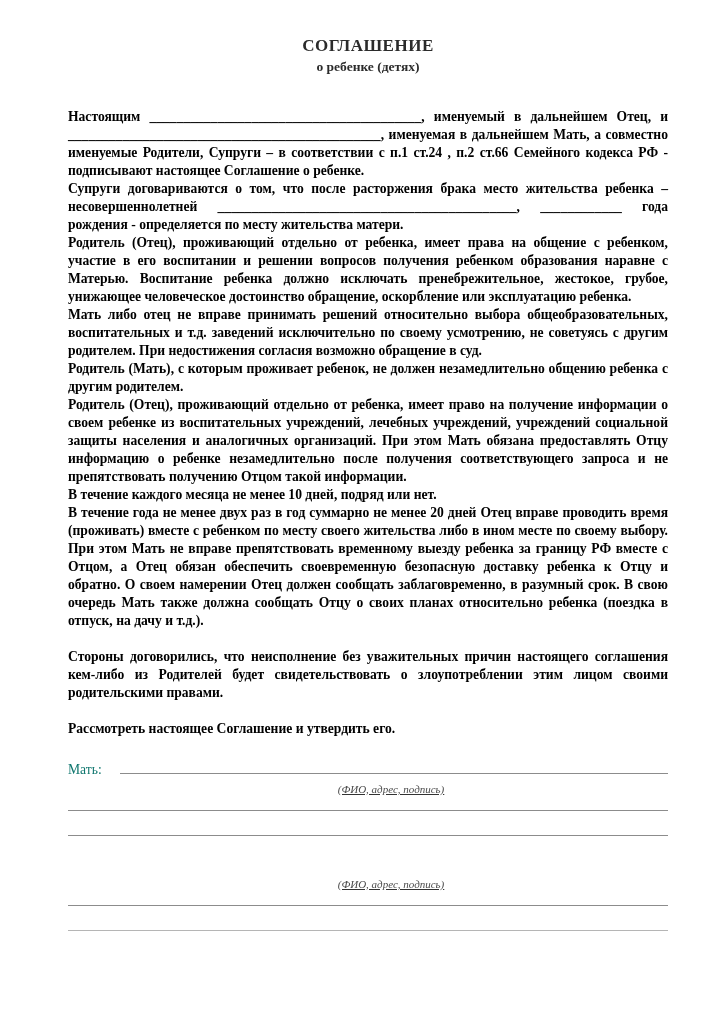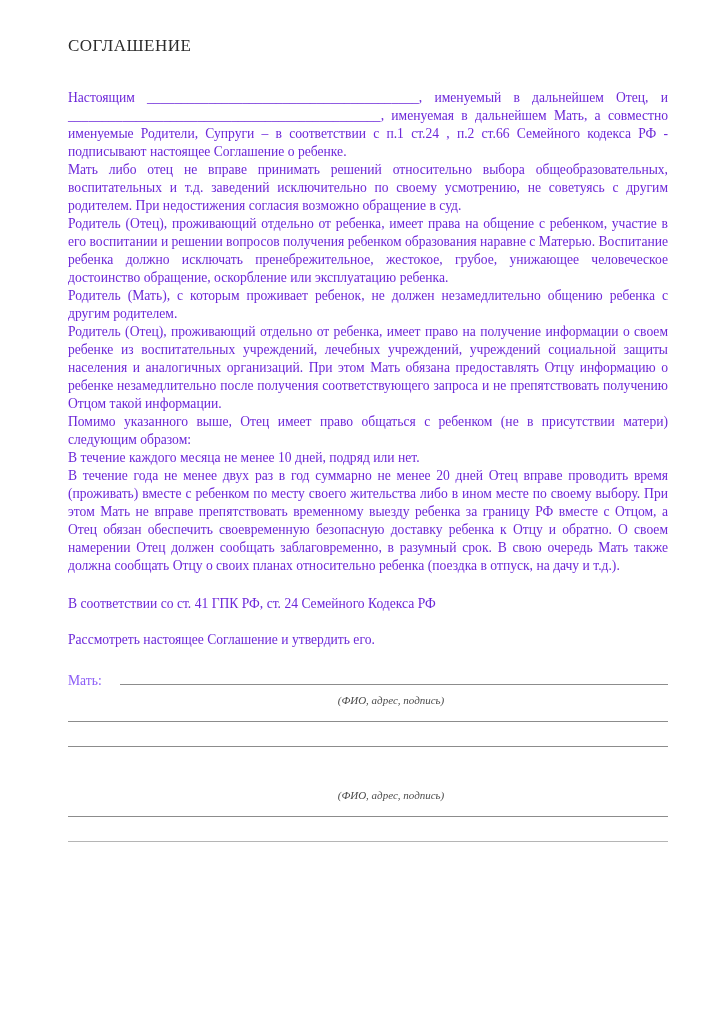--- a/index.html
+++ b/index.html
@@ -12,43 +12,44 @@
     color: #333333;
     overflow: hidden;
   }
   .page {
     width: 724px;
     height: 1024px;
     padding: 30px 56px 20px 68px;
     background: #ffffff;
   }
   .doc-title {
-    text-align: left;
+    text-align: center;
     font-size: 17px;
-    font-weight: normal;
+    font-weight: bold;
     letter-spacing: 0.5px;
     color: #2b2b2b;
     margin-top: 6px;
   }
   .doc-subtitle {
     text-align: center;
     font-size: 13.5px;
     font-weight: bold;
     color: #2b2b2b;
     margin-top: 3px;
   }
   .body-text {
     margin-top: 33px;
   }
   .body-text p, p.clause, p.lawref, p.req-text {
     font-size: 13.6px;
     line-height: 18px;
     text-align: justify;
-    color: #6d28d9;
+    color: #000000;
     word-break: break-word;
+    font-weight: bold;
   }
   p.clause { margin-top: 18px; }
   p.lawref { margin-top: 20px; text-align: left; }
   p.req-head {
     margin-top: 16px;
     font-size: 14px;
     line-height: 18px;
     font-weight: bold;
     color: #2b2b2b;
   }
@@ -57,65 +58,67 @@
   .sig-block.father { margin-top: 38px; }
   .sig-row {
     display: flex;
     align-items: baseline;
     font-size: 13.6px;
     line-height: 17px;
   }
   .sig-label {
     white-space: nowrap;
     margin-right: 18px;
-    color: #8b5cf6;
+    color: #0f766e;
   }
   .sig-line {
     flex: 1;
     border-bottom: 1px solid #8c8c8c;
     height: 14px;
   }
   .sig-caption-row {
     padding-left: 46px;
     text-align: center;
     margin-top: 1px;
+    text-decoration: underline;
   }
   .sig-caption {
     font-size: 11px;
     font-style: italic;
     color: #4a4a4a;
   }
   .rule {
     border-bottom: 1px solid #8c8c8c;
     height: 0;
   }
   .rule.r1 { margin-top: 13px; }
   .rule.r2 { margin-top: 24px; }
   .rule.light { border-bottom-color: #b5b5b5; }
 </style>
 </head>
 <body>
 
 <div class="page">
 
   <div class="doc-title">СОГЛАШЕНИЕ</div>
+  <div class="doc-subtitle">о ребенке (детях)</div>
 
   <div class="body-text">
     <p>Настоящим ________________________________________, именуемый в дальнейшем Отец, и ______________________________________________, именуемая в дальнейшем Мать, а совместно именуемые Родители, Супруги – в соответствии с п.1 ст.24 , п.2 ст.66 Семейного кодекса РФ - подписывают настоящее Соглашение о ребенке.</p>
+    <p>Супруги договариваются о том, что после расторжения брака место жительства ребенка – несовершеннолетней ____________________________________________, ____________ года рождения - определяется по месту жительства матери.</p>
+    <p>Родитель (Отец), проживающий отдельно от ребенка, имеет права на общение с ребенком, участие в его воспитании и решении вопросов получения ребенком образования наравне с Матерью. Воспитание ребенка должно исключать пренебрежительное, жестокое, грубое, унижающее человеческое достоинство обращение, оскорбление или эксплуатацию ребенка.</p>
     <p>Мать либо отец не вправе принимать решений относительно выбора общеобразовательных, воспитательных и т.д. заведений исключительно по своему усмотрению, не советуясь с другим родителем. При недостижения согласия возможно обращение в суд.</p>
-    <p>Родитель (Отец), проживающий отдельно от ребенка, имеет права на общение с ребенком, участие в его воспитании и решении вопросов получения ребенком образования наравне с Матерью. Воспитание ребенка должно исключать пренебрежительное, жестокое, грубое, унижающее человеческое достоинство обращение, оскорбление или эксплуатацию ребенка.</p>
     <p>Родитель (Мать), с которым проживает ребенок, не должен незамедлительно общению ребенка с другим родителем.</p>
     <p>Родитель (Отец), проживающий отдельно от ребенка, имеет право на получение информации о своем ребенке из воспитательных учреждений, лечебных учреждений, учреждений социальной защиты населения и аналогичных организаций. При этом Мать обязана предоставлять Отцу информацию о ребенке незамедлительно после получения соответствующего запроса и не препятствовать получению Отцом такой информации.</p>
-    <p>Помимо указанного выше, Отец имеет право общаться с ребенком (не в присутствии матери) следующим образом:</p>
     <p>В течение каждого месяца не менее 10 дней, подряд или нет.</p>
     <p>В течение года не менее двух раз в год суммарно не менее 20 дней Отец вправе проводить время (проживать) вместе с ребенком по месту своего жительства либо в ином месте по своему выбору. При этом Мать не вправе препятствовать временному выезду ребенка за границу РФ вместе с Отцом, а Отец обязан обеспечить своевременную безопасную доставку ребенка к Отцу и обратно. О своем намерении Отец должен сообщать заблаговременно, в разумный срок. В свою очередь Мать также должна сообщать Отцу о своих планах относительно ребенка (поездка в отпуск, на дачу и т.д.).</p>
   </div>
 
+  <p class="clause">Стороны договорились, что неисполнение без уважительных причин настоящего соглашения кем-либо из Родителей будет свидетельствовать о злоупотреблении этим лицом своими родительскими правами.</p>
 
-  <p class="lawref">В соответствии со ст. 41 ГПК РФ, ст. 24 Семейного Кодекса РФ</p>
 
 
   <p class="req-text">Рассмотреть настоящее Соглашение и утвердить его.</p>
 
   <div class="sig-block mother">
     <div class="sig-row">
       <span class="sig-label">Мать:</span>
       <span class="sig-line"></span>
     </div>
     <div class="sig-caption-row">

